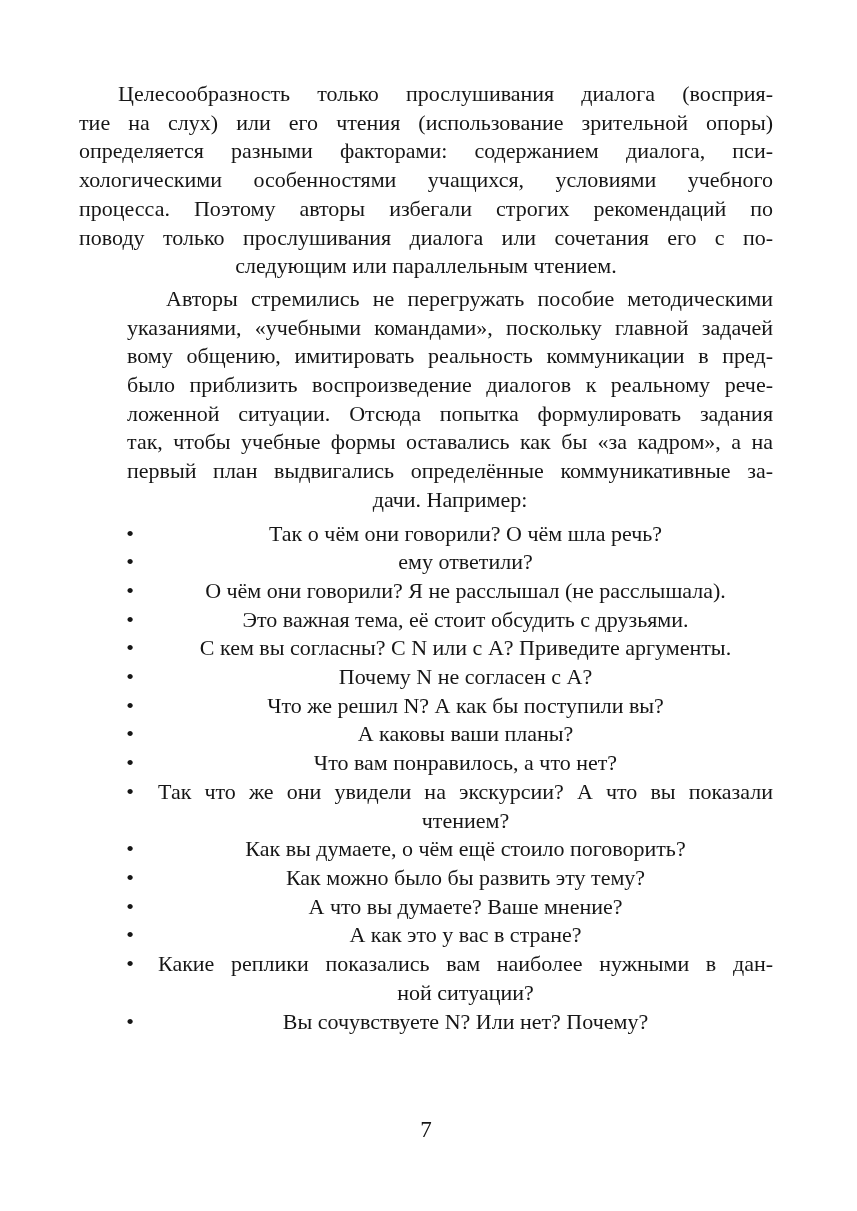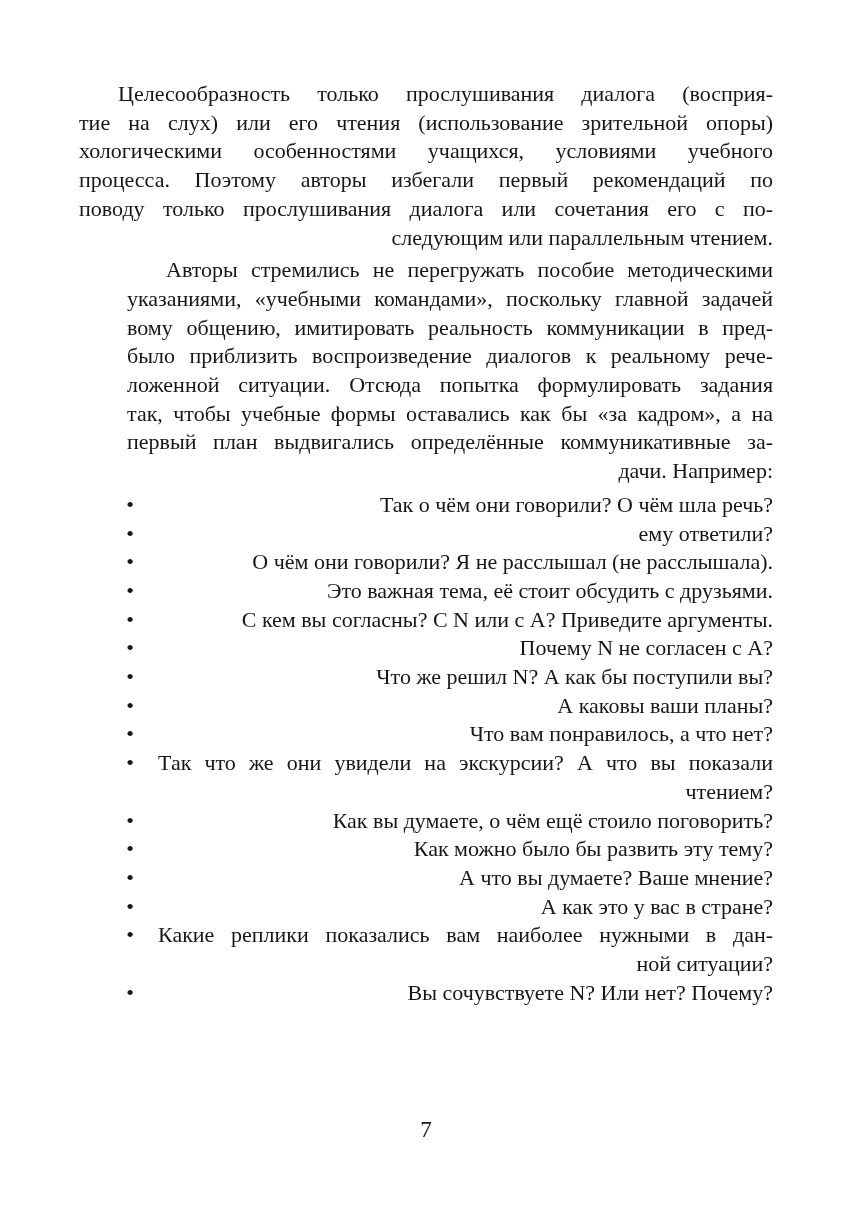--- a/index.html
+++ b/index.html
@@ -15,21 +15,21 @@
   .content {
     position: absolute;
     left: 79px;
     top: 80px;
     width: 694px;
     font-size: 22px;
     line-height: 28.7px;
   }
   .para { margin: 0; }
   .para + .para { margin-top: 4px; margin-left: 48px; }
-  .line { text-align: right; }
+  .line { text-align: center; }
   
   .line.jfy { text-align: justify; text-align-last: justify; }
   
   .para .line:first-child { text-indent: 39px; }
   .qlist { margin-top: 5px; }
   .item { position: relative; padding-left: 79px; }
   .bullet {
     position: absolute;
     left: 44px;
     top: 0;
@@ -47,22 +47,23 @@
   }
 </style>
 </head>
 <body>
 
 <div class="content">
   <div id="paras">
       <div class="para">
         <div class="line jfy">Целесообразность только прослушивания диалога (восприя-</div>
         <div class="line jfy">тие на слух) или его чтения (использование зрительной опоры)</div>
+        <div class="line jfy">определяется разными факторами: содержанием диалога, пси-</div>
         <div class="line jfy">хологическими особенностями учащихся, условиями учебного</div>
-        <div class="line jfy">процесса. Поэтому авторы избегали первый рекомендаций по</div>
+        <div class="line jfy">процесса. Поэтому авторы избегали строгих рекомендаций по</div>
         <div class="line jfy">поводу только прослушивания диалога или сочетания его с по-</div>
         <div class="line">следующим или параллельным чтением.</div>
       </div>
       <div class="para">
         <div class="line jfy">Авторы стремились не перегружать пособие методическими</div>
         <div class="line jfy">указаниями, «учебными командами», поскольку главной задачей</div>
         <div class="line jfy">вому общению, имитировать реальность коммуникации в пред-</div>
         <div class="line jfy">было приблизить воспроизведение диалогов к реальному рече-</div>
         <div class="line jfy">ложенной ситуации. Отсюда попытка формулировать задания</div>
         <div class="line jfy">так, чтобы учебные формы оставались как бы «за кадром», а на</div>

